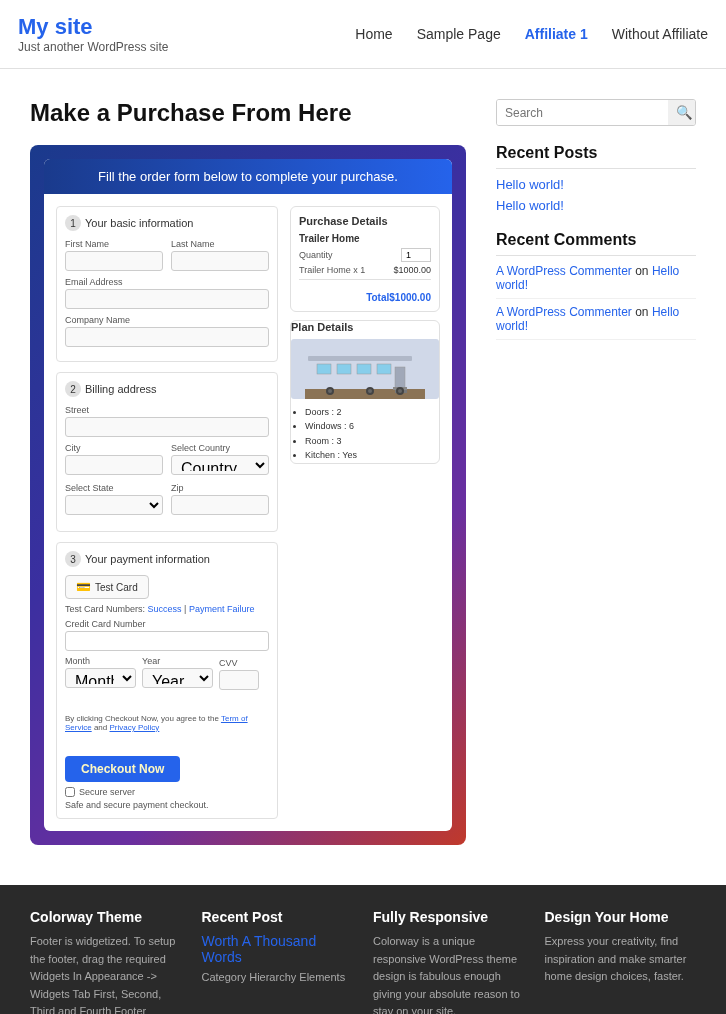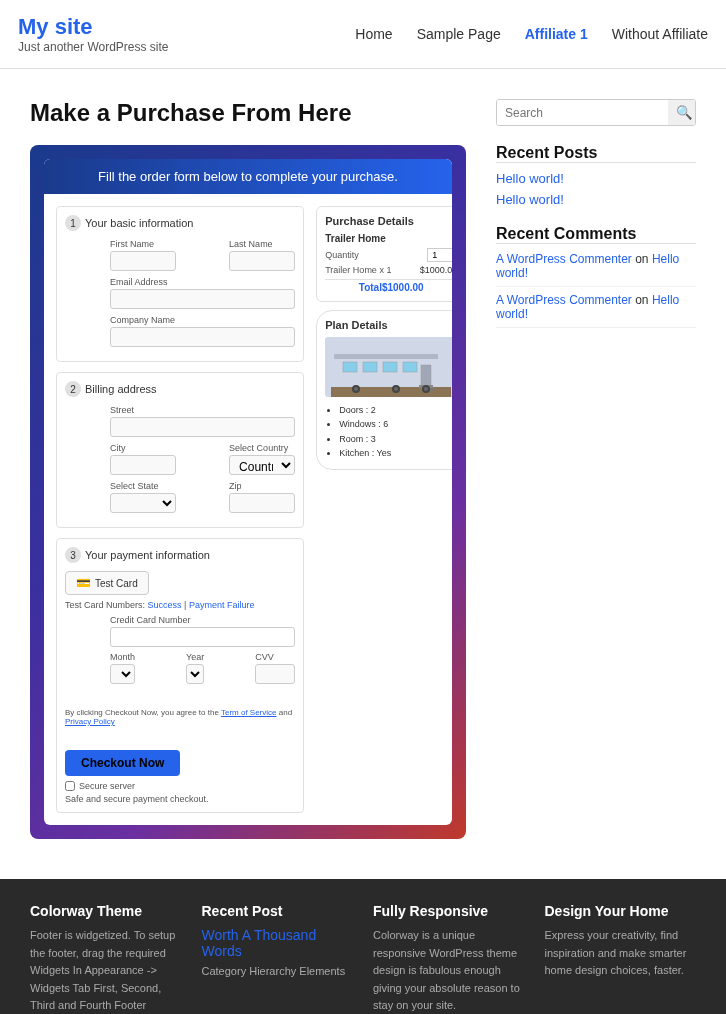--- a/index.html
+++ b/index.html
@@ -29,67 +29,67 @@
     
     .form-body { display: flex; padding: 12px; gap: 12px; }
     .form-left { flex: 1; }
     .form-right { width: 150px; flex-shrink: 0; }
 
     
     .form-section-title { font-size: 11px; color: #333; margin-bottom: 8px; display: flex; align-items: center; gap: 4px; }
     .section-num { width: 16px; height: 16px; border-radius: 50%; background: #e0e0e0; display: inline-flex; align-items: center; justify-content: center; font-size: 10px; color: #333; }
 
     .form-row { display: flex; gap: 8px; margin-bottom: 6px; }
-    .form-group { flex: 1; margin-left: 45px; }
+    .form-group { flex: 1; }
     .form-label { font-size: 9px; color: #555; margin-bottom: 2px; display: block; }
-    .form-input { width: 100%; border: 1px solid #ccc; border-radius: 3px; padding: 3px 5px; font-size: 12px; height: 20px; background: #f9f9f9; }
+    .form-input { width: 100%; border: 1px solid #ccc; border-radius: 3px; padding: 3px 5px; font-size: 16px; height: 20px; background: #f9f9f9; }
     select.form-input { background: #f9f9f9; }
 
     .form-section { margin-bottom: 10px; border: 1px solid #e0e0e0; border-radius: 4px; padding: 8px; }
 
     
     .purchase-details-box { border: 1px solid #e0e0e0; border-radius: 6px; padding: 8px; margin-bottom: 8px; }
     .purchase-details-title { font-size: 11px; font-weight: bold; margin-bottom: 6px; color: #333; }
     .purchase-item-name { font-size: 10px; font-weight: bold; color: #333; margin-bottom: 4px; }
     .purchase-row { display: flex; justify-content: space-between; font-size: 9px; color: #555; margin-bottom: 3px; align-items: center; }
     .purchase-row input { width: 30px; border: 1px solid #ccc; text-align: center; font-size: 9px; padding: 1px; }
-    .purchase-total-row { display: flex; justify-content: center; font-size: 10px; border-top: 1px solid #e0e0e0; padding-top: 2px; margin-top: 4px; }
+    .purchase-total-row { display: flex; justify-content: flex-end; font-size: 10px; border-top: 1px solid #e0e0e0; padding-top: 12px; margin-top: 4px; }
     .total-label { color: #2563eb; font-weight: bold; }
     .total-value { color: #2563eb; font-weight: bold; }
     .price-value { color: #333; }
 
     
-    .plan-details-box { border: 1px solid #e0e0e0; border-radius: 16px; padding: 8px; }
+    .plan-details-box { border: 1px solid #e0e0e0; border-radius: 6px; padding: 0; }
     .plan-details-title { font-size: 11px; font-weight: bold; margin-bottom: 6px; color: #333; }
     .plan-image { width: 100%; height: 60px; background: #d0d8e8; border-radius: 3px; margin-bottom: 6px; display: flex; align-items: center; justify-content: center; overflow: hidden; }
     .trailer-svg { width: 100%; height: 100%; }
     .plan-features { font-size: 9px; color: #333; line-height: 1.6; list-style: disc; padding-left: 14px; }
 
     
     .payment-section { border: 1px solid #e0e0e0; border-radius: 4px; padding: 8px; margin-bottom: 0; }
     .card-btn { border: 1px solid #ccc; border-radius: 4px; padding: 4px 10px; font-size: 10px; color: #333; background: #f9f9f9; cursor: pointer; display: inline-flex; align-items: center; gap: 4px; margin-bottom: 5px; }
     .card-icon { font-size: 12px; }
     .test-card-info { font-size: 9px; color: #555; margin-bottom: 5px; }
     .test-card-info a { color: #2563eb; text-decoration: none; }
     .cc-row { display: flex; gap: 6px; align-items: flex-end; }
     .cc-input-full { width: 100%; border: 1px solid #ccc; border-radius: 3px; padding: 3px 5px; font-size: 10px; height: 20px; }
     .cvv-input { width: 40px; }
     .checkout-terms { font-size: 8px; color: #555; margin: 24px 0; }
     .checkout-terms a { color: #2563eb; }
-    .checkout-btn { background: #2563eb; color: #000000; border: none; border-radius: 4px; padding: 6px 16px; font-size: 12px; font-weight: bold; cursor: pointer; margin-bottom: 5px; }
+    .checkout-btn { background: #2563eb; color: #fef9c3; border: none; border-radius: 4px; padding: 6px 16px; font-size: 12px; font-weight: bold; cursor: pointer; margin-bottom: 5px; }
     .secure-row { display: flex; align-items: center; gap: 4px; font-size: 9px; color: #555; margin-bottom: 3px; }
     .secure-row input[type=checkbox] { width: 10px; height: 10px; }
     .safe-text { font-size: 9px; color: #555; }
 
     
     .search-box { display: flex; border: 1px solid #ccc; border-radius: 3px; overflow: hidden; margin-bottom: 18px; }
     .search-input { flex: 1; border: none; padding: 5px 8px; font-size: 12px; outline: none; }
     .search-btn { background: #f0f0f0; border: none; padding: 5px 8px; cursor: pointer; }
 
-    .sidebar-section-title { font-size: 16px; font-weight: bold; color: #111; margin-bottom: 8px; border-bottom: 1px solid #e0e0e0; padding-bottom: 0; }
+    .sidebar-section-title { font-size: 16px; font-weight: bold; color: #111; margin-bottom: 8px; border-bottom: 1px solid #e0e0e0; padding-bottom: 6px; }
     .sidebar-link { display: block; color: #2563eb; font-size: 13px; text-decoration: none; margin-bottom: 6px; }
     .sidebar-section { margin-bottom: 18px; }
     .comment-item { font-size: 12px; margin-bottom: 6px; color: #333; border-bottom: 1px solid #f0f0f0; padding-bottom: 6px; }
     .comment-item a { color: #2563eb; text-decoration: none; }
 
     
     .site-footer { background: #2a2a2a; color: #bbb; padding: 24px 30px 0 30px; margin-top: 10px; }
     .footer-grid { display: grid; grid-template-columns: repeat(4, 1fr); gap: 20px; padding-bottom: 20px; }
     .footer-col-title { color: #fff; font-size: 14px; font-weight: bold; margin-bottom: 8px; }
     .footer-col-text { font-size: 11px; line-height: 1.6; color: #aaa; }

